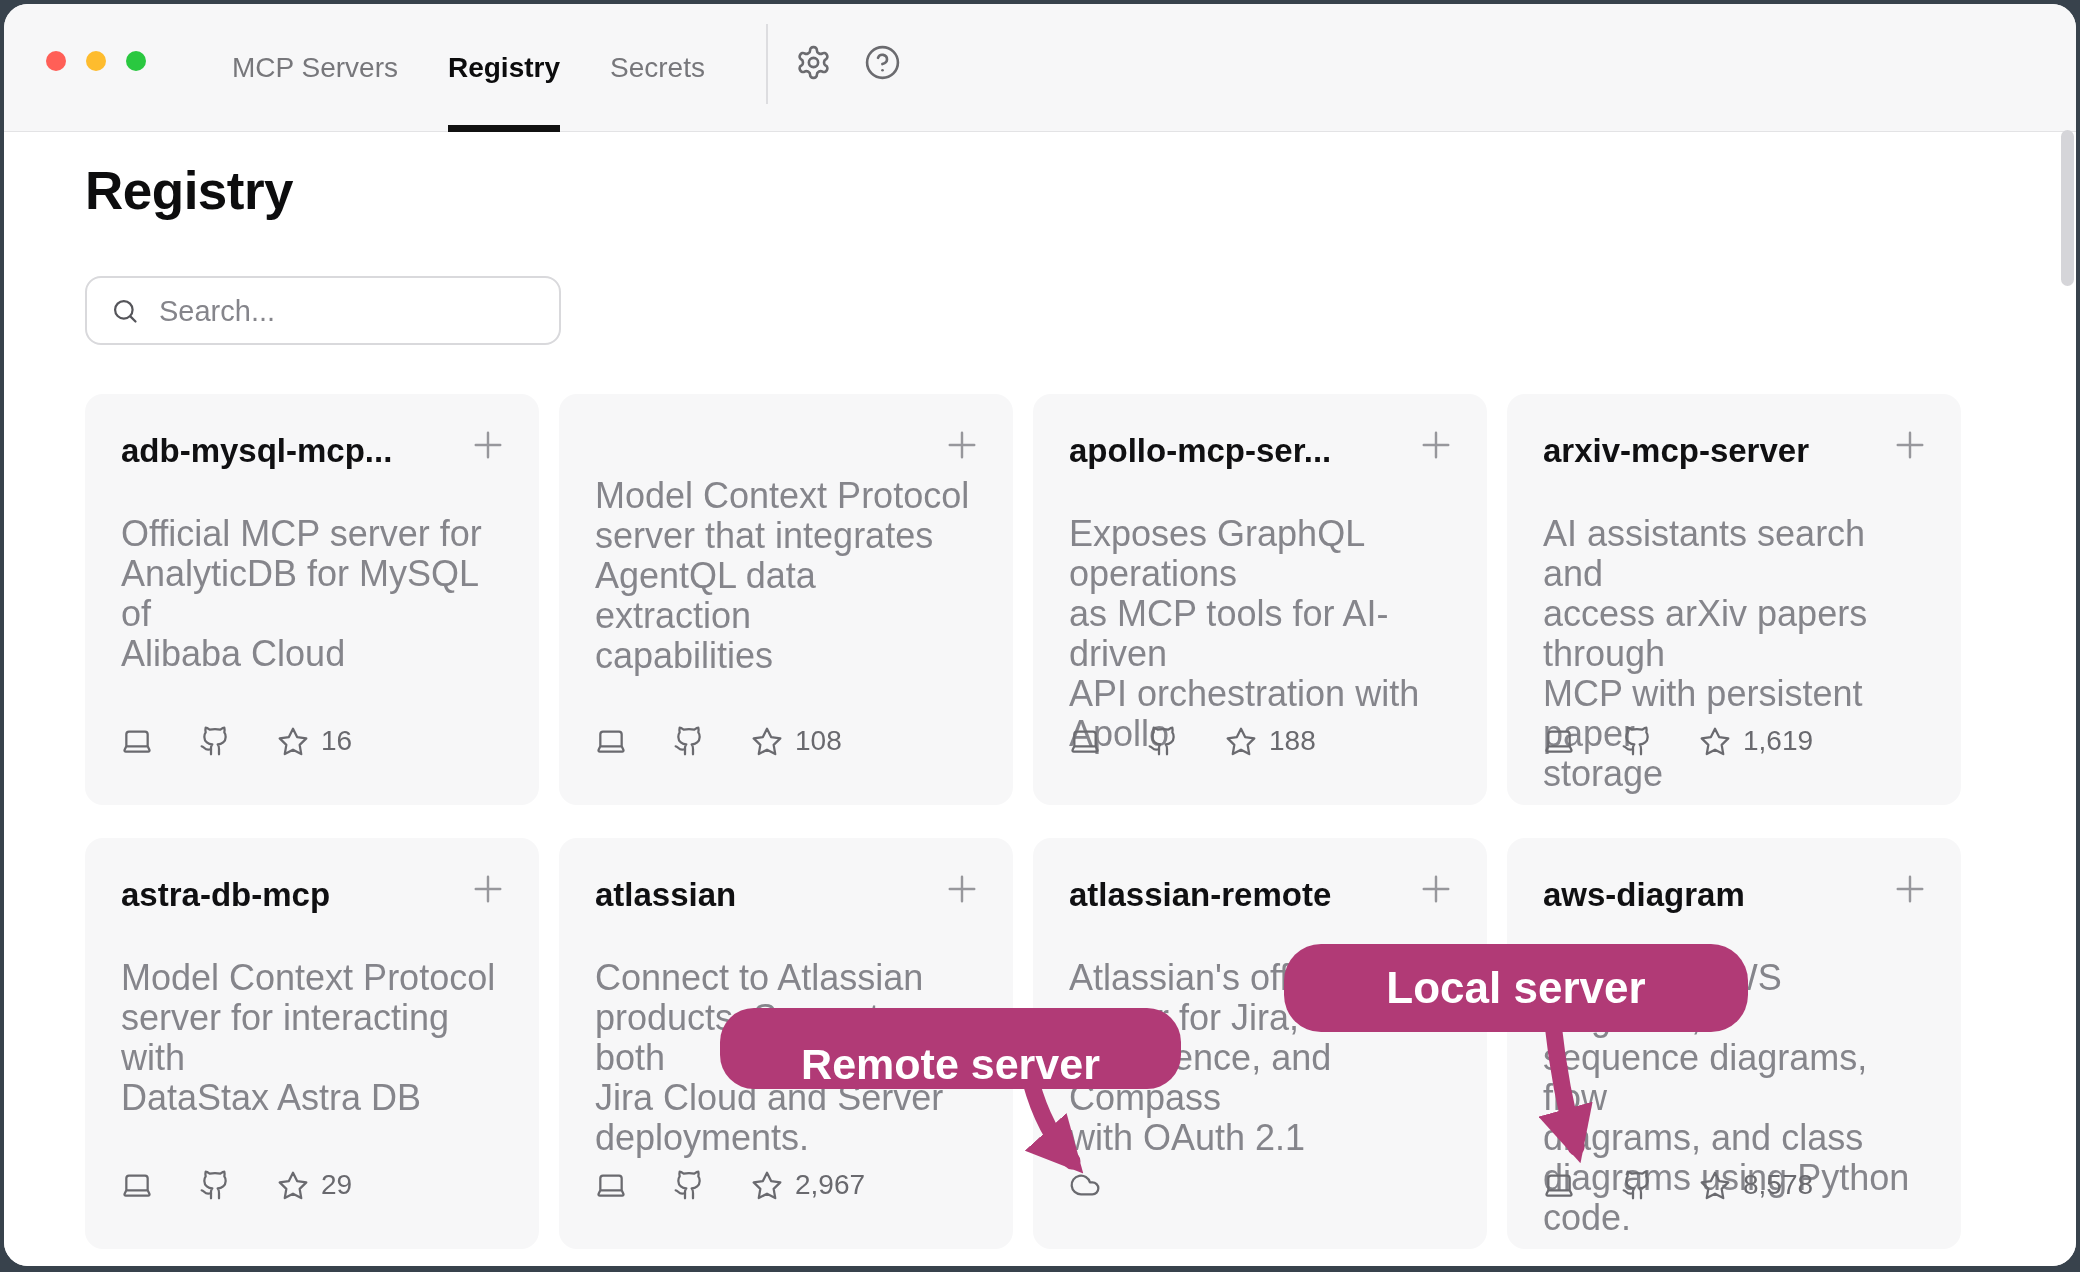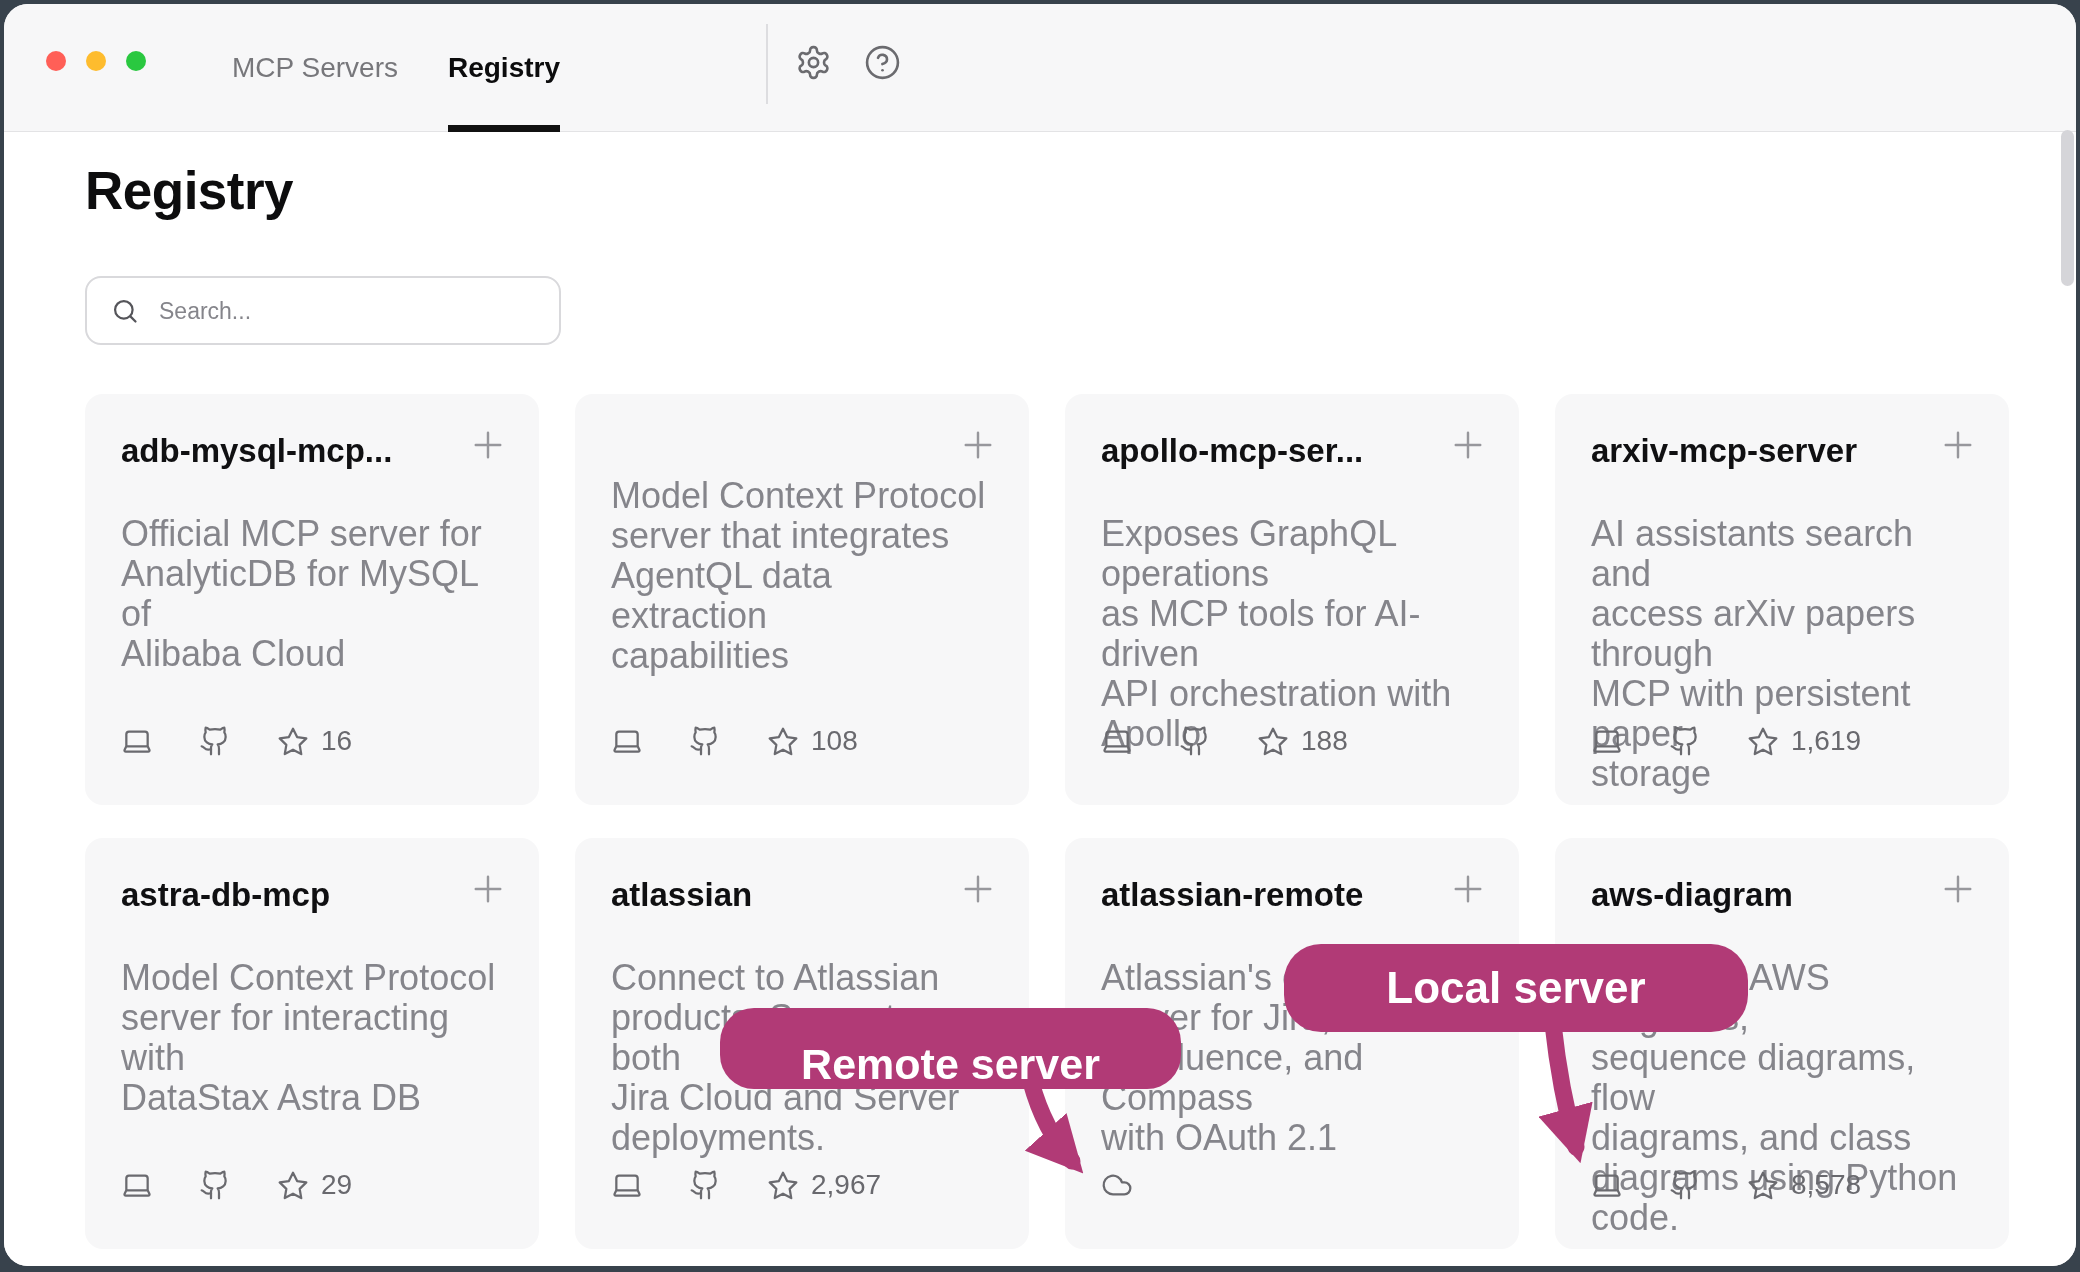--- a/index.html
+++ b/index.html
@@ -40,27 +40,27 @@
     margin:28px 0 0 81px;font-size:53px;line-height:62px;font-weight:800;
     color:#0d0d0e;letter-spacing:-0.5px;
   }
   .searchbox{
     position:relative;margin:54px 0 0 81px;width:476px;height:69px;
     border:2px solid #d9d9dc;border-radius:16px;background:#fff;box-sizing:border-box;
   }
   .searchbox svg{position:absolute;left:24px;top:19px;width:28px;height:28px;color:#55555a;}
   .searchbox input{
     position:absolute;left:70px;top:0;width:380px;height:100%;border:none;outline:none;
-    font-size:23px;color:#333;background:transparent;font-family:"Liberation Sans",sans-serif;
+    font-size:29px;color:#333;background:transparent;font-family:"Liberation Sans",sans-serif;
   }
   .searchbox input::placeholder{color:#85858b;}
   
   .grid{
     margin:49px 0 0 81px;display:grid;
-    grid-template-columns:repeat(4,454px);grid-auto-rows:411px;gap:33px 36px;
+    grid-template-columns:repeat(4,454px);grid-auto-rows:411px;gap:33px 20px;
   }
   .card{
     position:relative;background:#f7f7f8;border-radius:18px;
     padding:38px 36px;box-sizing:border-box;
   }
   .card-title{font-size:33px;font-weight:700;color:#101012;max-width:350px;
     white-space:nowrap;overflow:hidden;}
   .add-btn{
     position:absolute;top:30px;right:30px;width:42px;height:42px;border:none;background:none;
     padding:0;color:#97979c;cursor:pointer;
@@ -113,20 +113,21 @@
 
   <div class="titlebar">
     <div class="traffic">
       <button style="background:#ff5f57"></button>
       <button style="background:#febc2e"></button>
       <button style="background:#2ac840"></button>
     </div>
     <div class="tabs">
       <div class="tab">MCP Servers</div>
       <div class="tab active">Registry</div>
+      <div class="tab">Secrets</div>
     </div>
     <div class="tb-divider"></div>
     <div class="tb-icons">
       <span>
         <svg viewBox="0 0 24 24" fill="none" stroke="currentColor" stroke-width="1.7" stroke-linecap="round" stroke-linejoin="round">
           <path d="M12.22 2h-.44a2 2 0 0 0-2 2v.18a2 2 0 0 1-1 1.73l-.43.25a2 2 0 0 1-2 0l-.15-.08a2 2 0 0 0-2.73.73l-.22.38a2 2 0 0 0 .73 2.73l.15.1a2 2 0 0 1 1 1.72v.51a2 2 0 0 1-1 1.74l-.15.09a2 2 0 0 0-.73 2.73l.22.38a2 2 0 0 0 2.73.73l.15-.08a2 2 0 0 1 2 0l.43.25a2 2 0 0 1 1 1.73V20a2 2 0 0 0 2 2h.44a2 2 0 0 0 2-2v-.18a2 2 0 0 1 1-1.73l.43-.25a2 2 0 0 1 2 0l.15.08a2 2 0 0 0 2.73-.73l.22-.39a2 2 0 0 0-.73-2.73l-.15-.08a2 2 0 0 1-1-1.74v-.5a2 2 0 0 1 1-1.74l.15-.09a2 2 0 0 0 .73-2.73l-.22-.38a2 2 0 0 0-2.73-.73l-.15.08a2 2 0 0 1-2 0l-.43-.25a2 2 0 0 1-1-1.73V4a2 2 0 0 0-2-2z"></path>
           <circle cx="12" cy="12" r="3"></circle>
         </svg>
       </span>
       <span>

